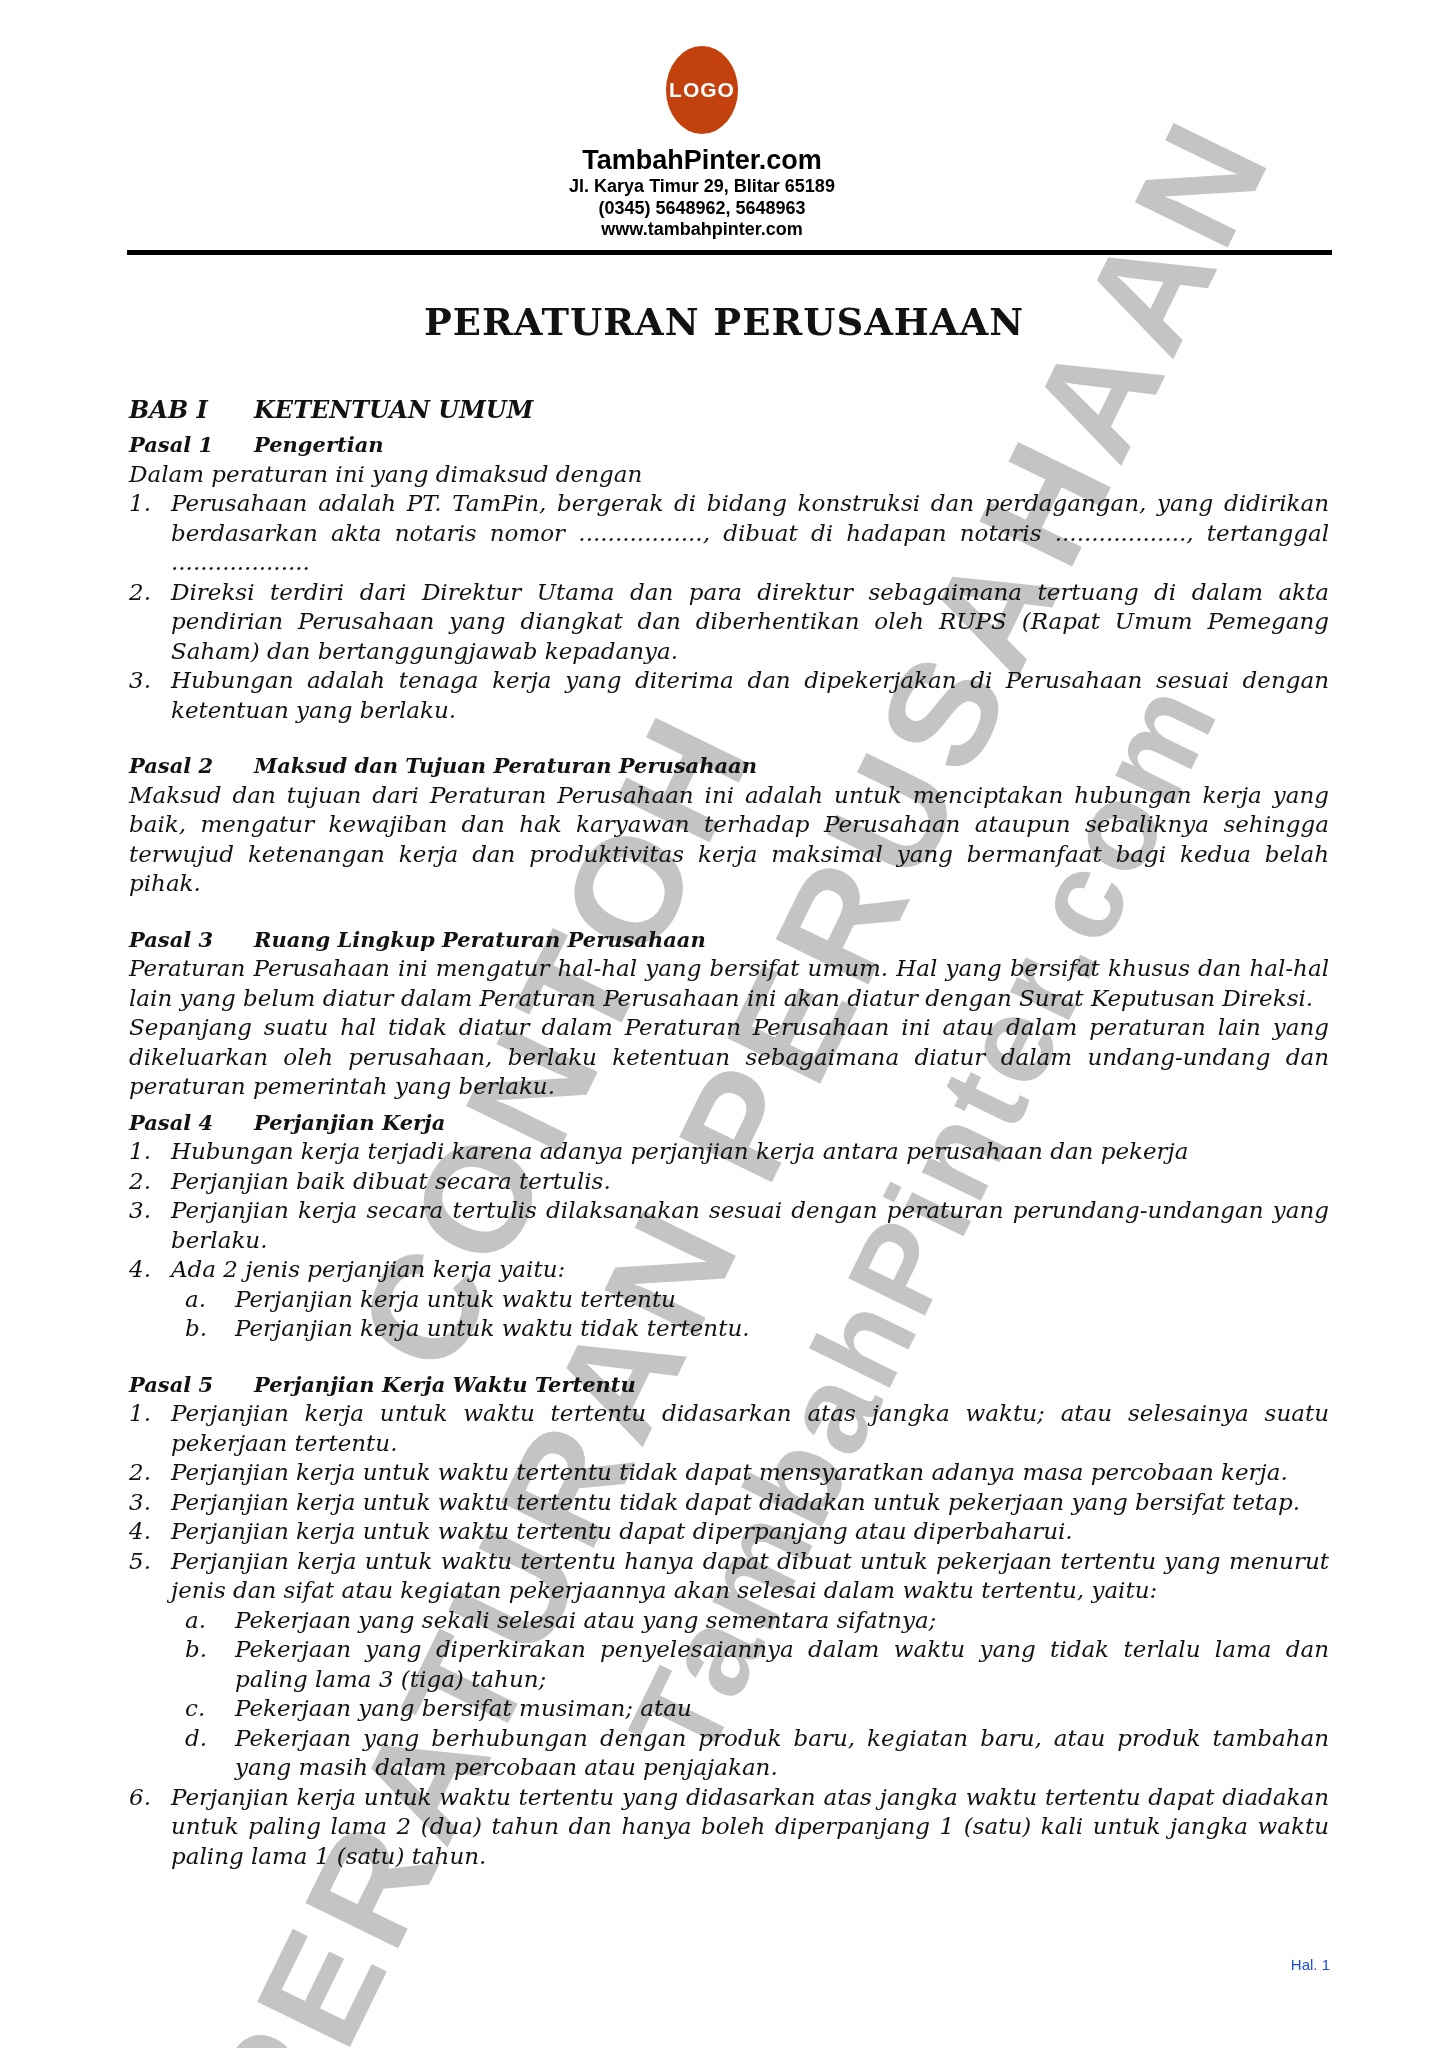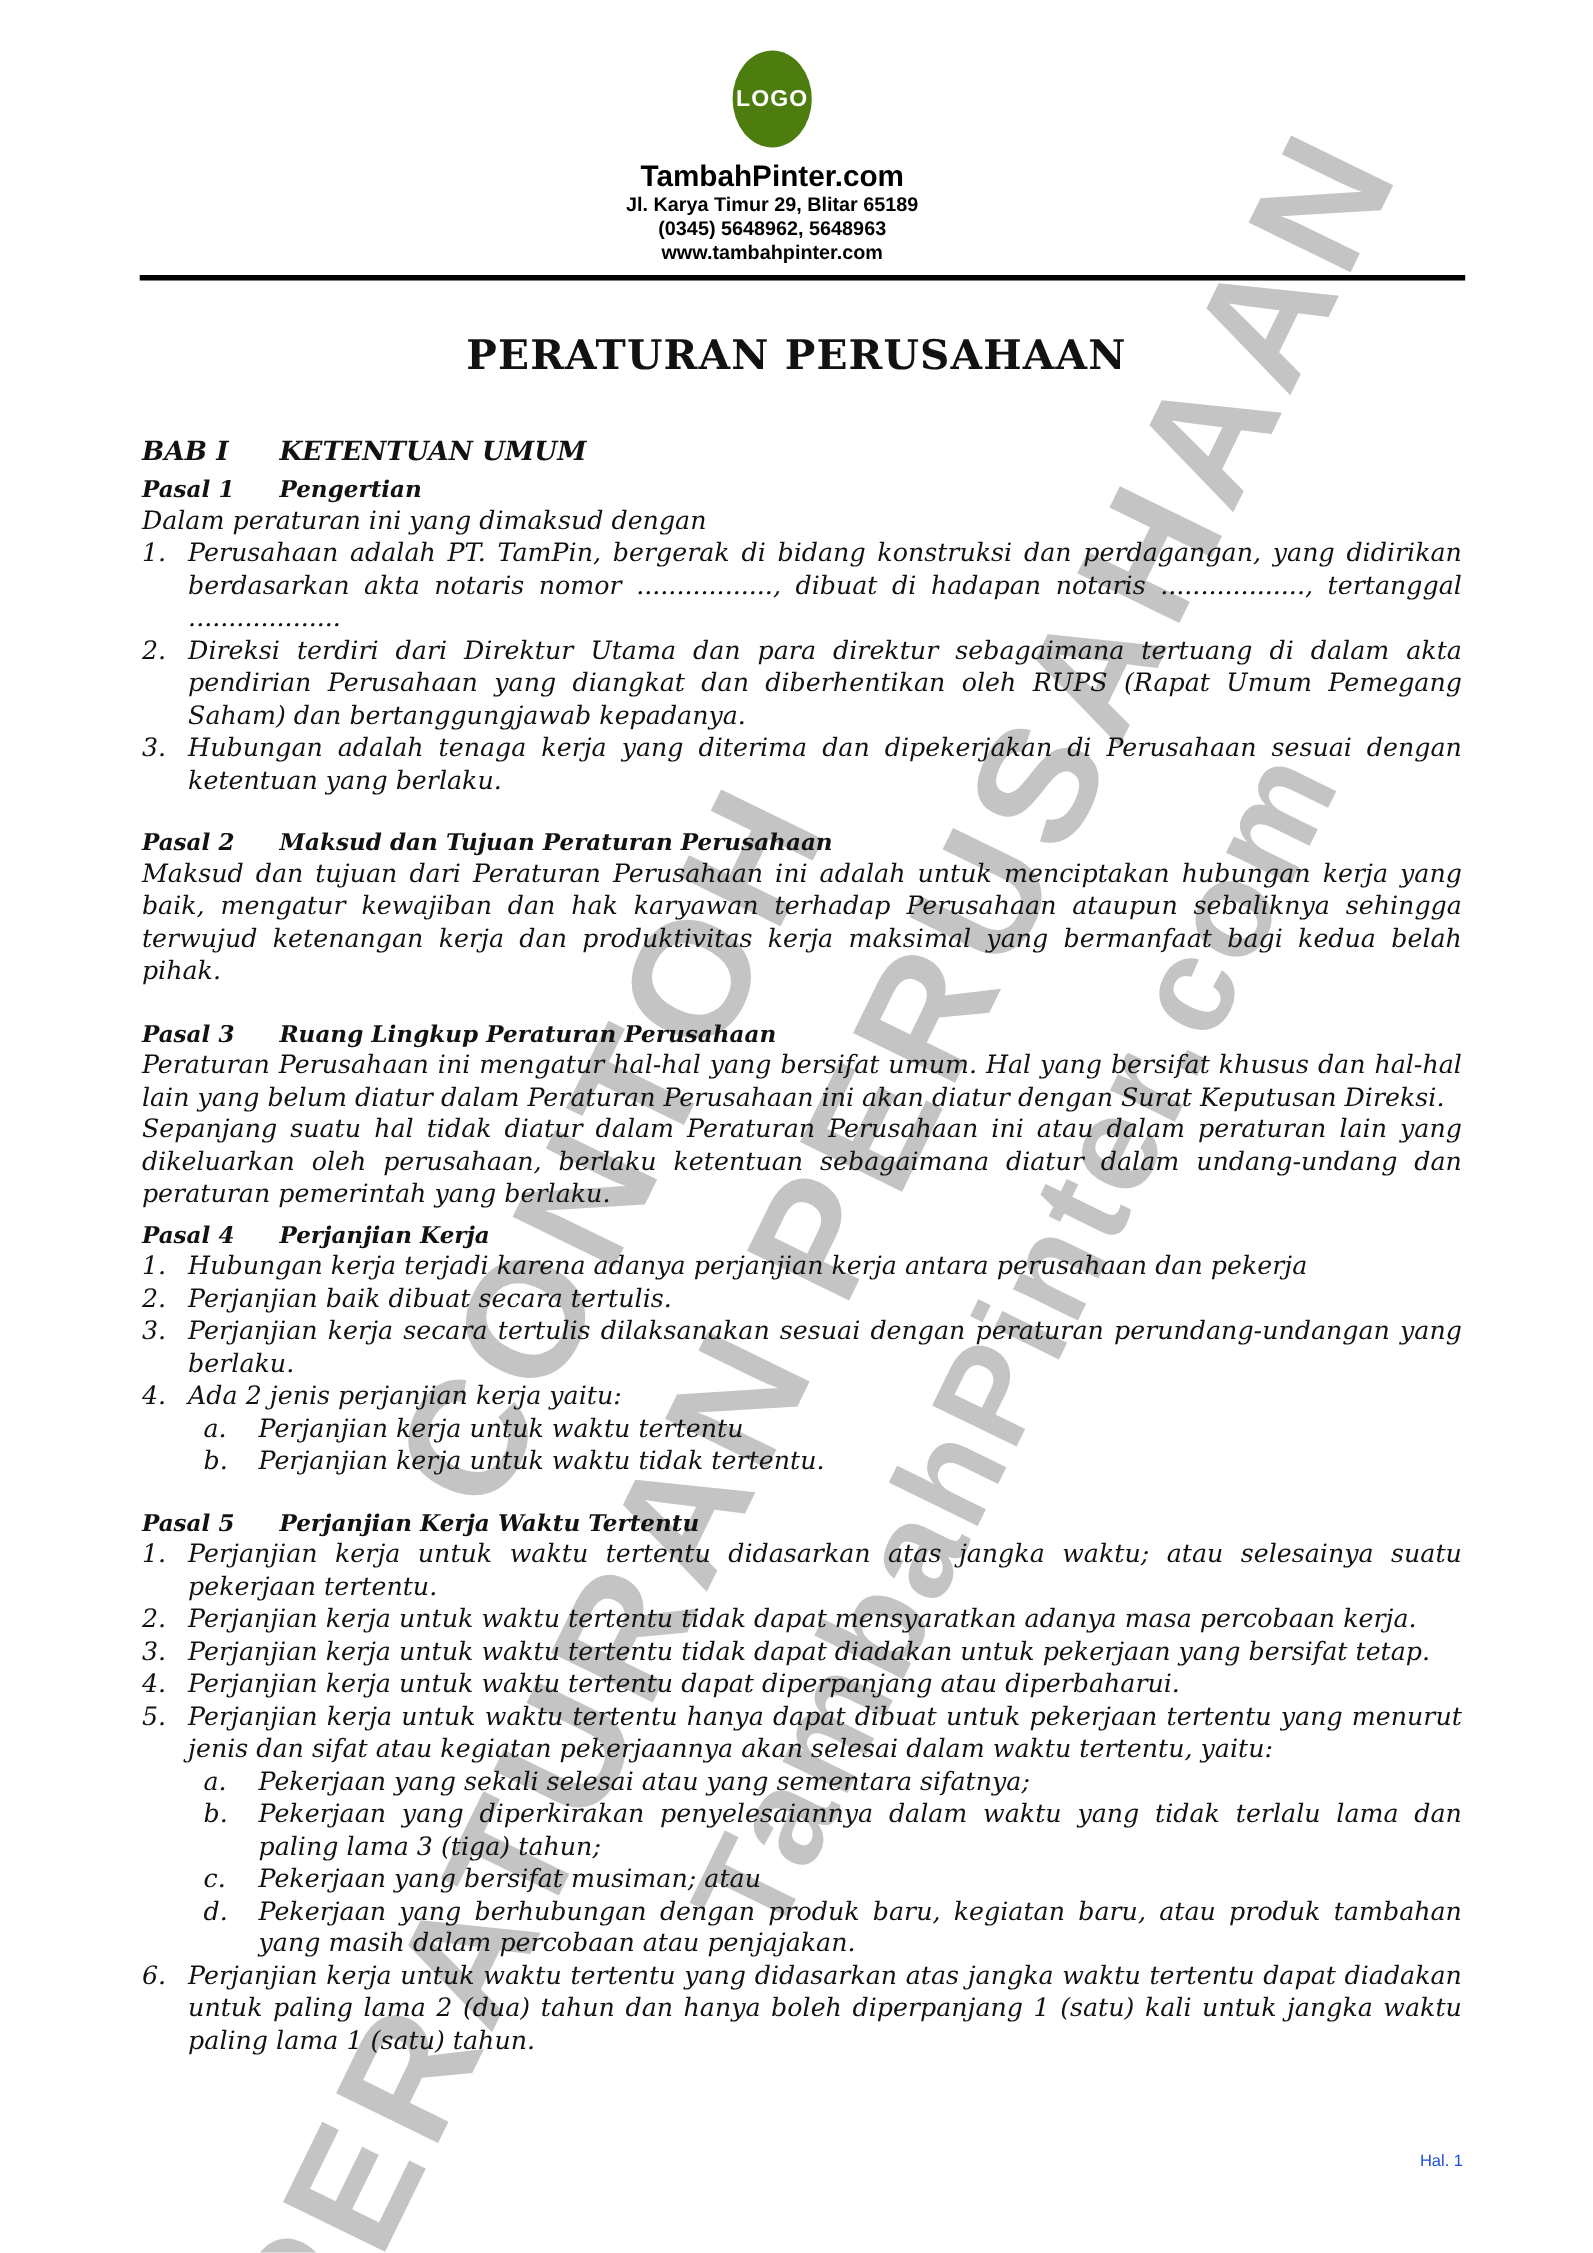--- a/index.html
+++ b/index.html
@@ -65,21 +65,21 @@
 
   <div class="watermark">
     <span class="wm-line wm-size-a">CONTOH</span>
     <span class="wm-line wm-size-a">PERATURAN PERUSAHAAN</span>
     <span class="wm-line wm-size-b">TambahPinter.com</span>
   </div>
 
   <div class="doc">
 
     <div class="letterhead">
-      <div class="logo" style="background:#4d7c0f;">
+      <div class="logo" style="background:#c2410c;">
         <span>LOGO</span>
       </div>
       <div class="company">TambahPinter.com</div>
       <div class="addr">Jl. Karya Timur 29, Blitar 65189</div>
       <div class="addr">(0345) 5648962, 5648963</div>
       <div class="addr">www.tambahpinter.com</div>
     </div>
     <div class="divider"></div>
 
     <h1 class="doc-title">PERATURAN PERUSAHAAN</h1>

